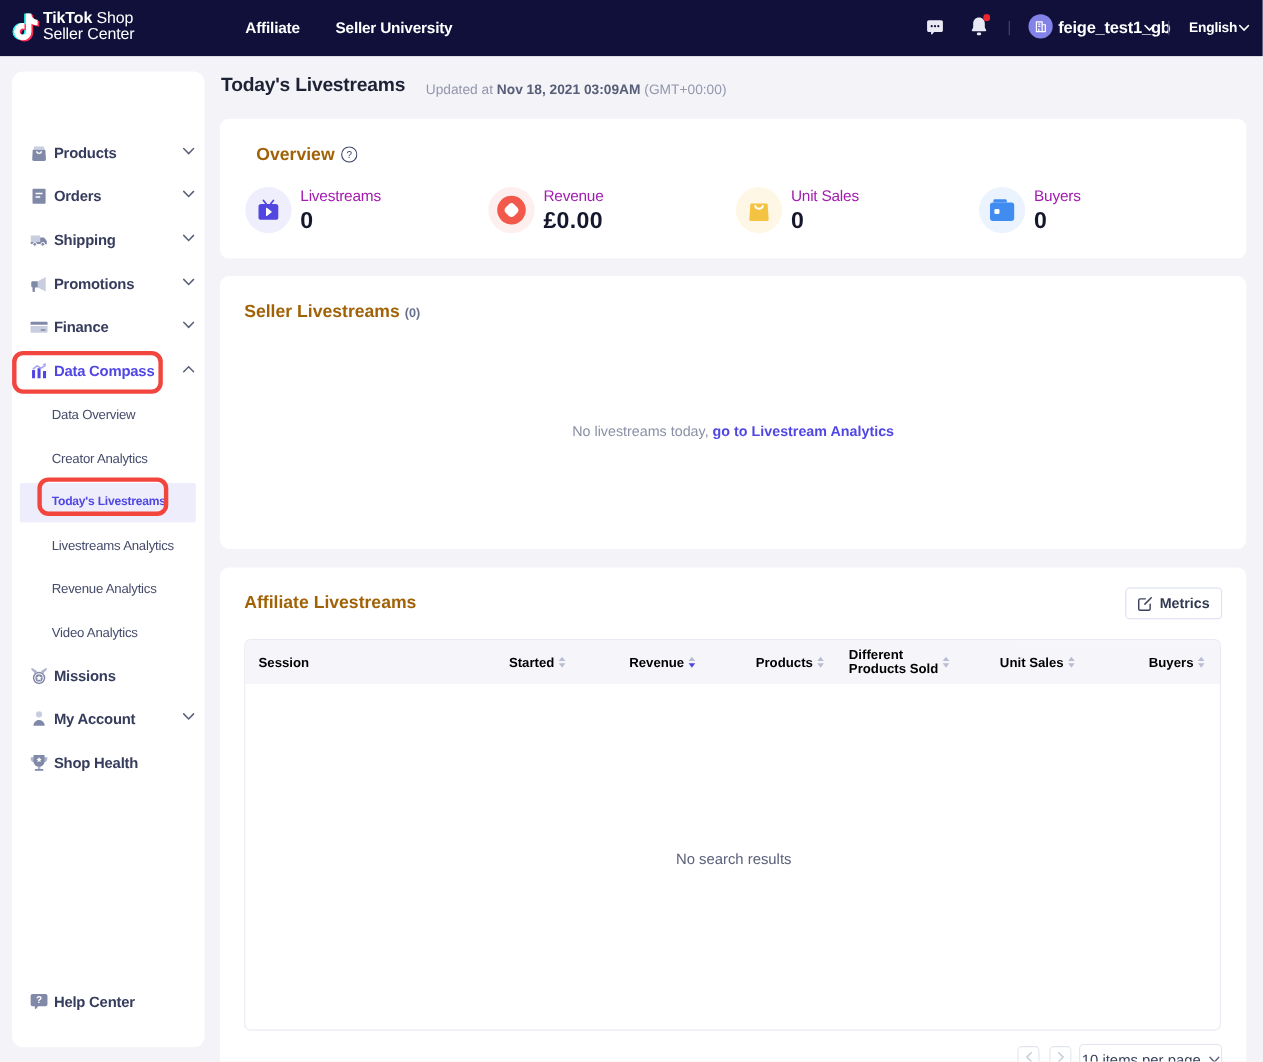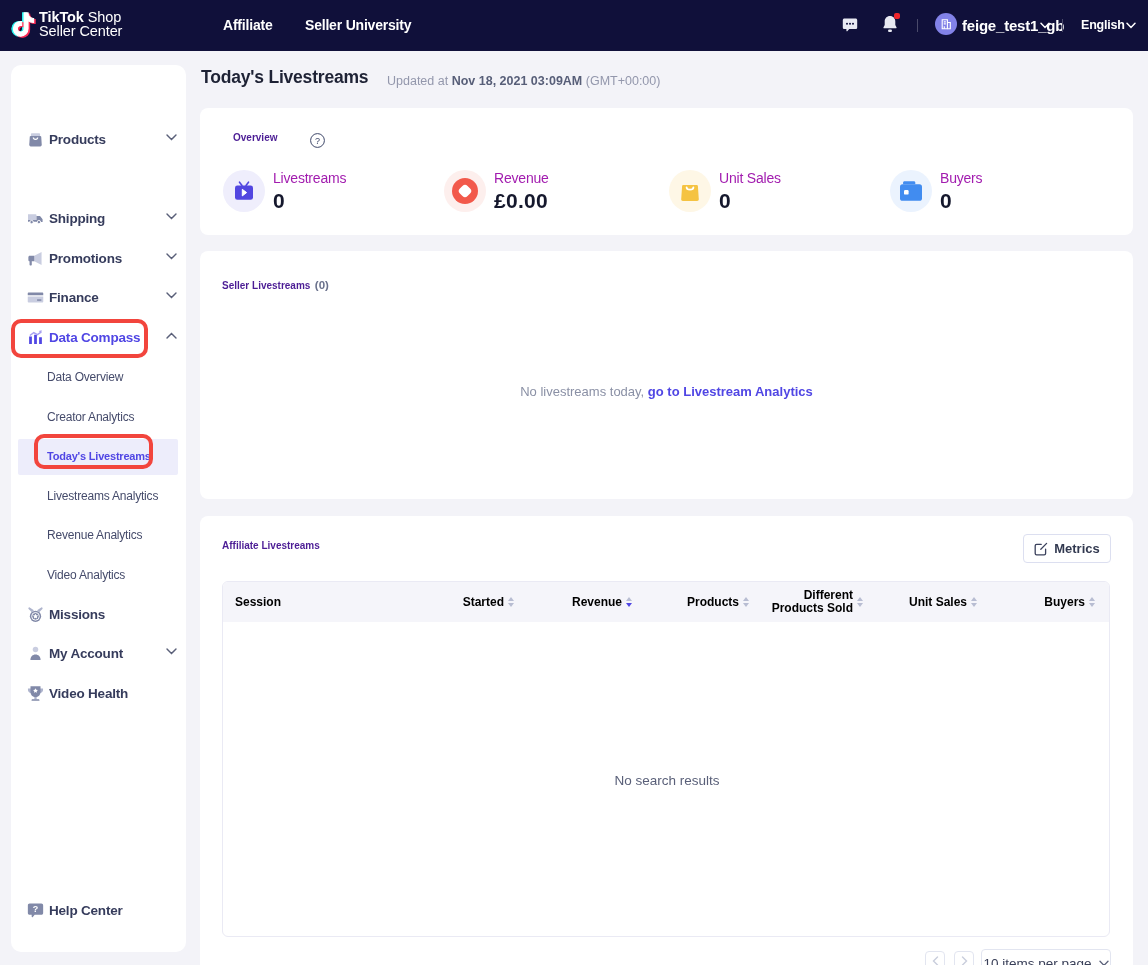--- a/index.html
+++ b/index.html
@@ -31,21 +31,21 @@
 .active-row { position:absolute; left:7px; top:374px; width:160px; height:36px; background:#EDEDFB; border-radius:2px; }
 
 
 .redbox { position:absolute; border:4px solid #F2453D; border-radius:10px; z-index:20; }
 
 
 .pagetitle { position:absolute; left:201px; top:67px; font-size:17.5px; font-weight:700; color:#1E2235; letter-spacing:-0.2px; }
 .updated { position:absolute; left:387px; top:74px; font-size:12.5px; color:#9397AC; }
 .updated b { color:#575E78; font-weight:700; }
 .card { position:absolute; left:200px; width:933px; background:#fff; border-radius:8px; }
-.card-title { font-size:10px; font-weight:700; color:#4c1d95; }
+.card-title { font-size:16px; font-weight:700; color:#a16207; }
 
 
 .stat-circle { position:absolute; top:62px; width:42px; height:42px; border-radius:50%; }
 .stat-label { position:absolute; top:62px; font-size:14px; color:#a21caf; letter-spacing:-0.2px; }
 .stat-value { position:absolute; top:81px; font-size:21px; font-weight:700; color:#15182D; letter-spacing:.3px; }
 
 
 .tbl { position:absolute; left:22px; top:64.5px; width:888px; height:356px; border:1px solid #EAEAF4; border-radius:6px; background:#fff; }
 .thead { position:absolute; left:0; top:0; width:886px; height:40px; background:#F5F5FA; border-radius:5px 5px 0 0; }
 .th { position:absolute; top:0; height:40px; display:flex; align-items:center; font-size:12px; font-weight:700; color:#000000; }
@@ -110,20 +110,30 @@
     <svg class="ic" viewBox="0 0 16 16">
         <path fill="#8189A8" d="M3.6 4.6h8.8c.5 0 .9.4 1 .9l.5 7.5c.05.8-.6 1.5-1.4 1.5H3.5c-.8 0-1.45-.7-1.4-1.5l.5-7.5c.1-.5.5-.9 1-.9z"></path>
         <path fill="#C9CDE0" d="M4.5 2h7c.4 0 .8.3.8.8v1.8H3.7V2.8c0-.5.4-.8.8-.8z"></path>
         <path fill="none" stroke="#fff" stroke-width="1.2" d="M6 6.2c0 .9.9 1.7 2 1.7s2-.8 2-1.7"></path>
       </svg>
     <span class="tx">Products</span>
     <svg class="chev" width="11" height="7" viewBox="0 0 11 7">
         <path d="M1 1 5.5 5.6 10 1" stroke="#5A6079" stroke-width="1.4" fill="none" stroke-linecap="round"></path>
       </svg>
   </div>
+  <div class="mi" style="top:94.4px;">
+    <svg class="ic" viewBox="0 0 16 16">
+        <path fill="#8189A8" d="M3.4 1.6h9.2c.6 0 1 .4 1 1v10.8c0 .6-.4 1-1 1H3.4c-.6 0-1-.4-1-1V2.6c0-.6.4-1 1-1z"></path>
+        <path fill="#fff" d="M5 5h6v1.3H5zM5 8h4v1.3H5z"></path>
+      </svg>
+    <span class="tx">Orders</span>
+    <svg class="chev" width="11" height="7" viewBox="0 0 11 7">
+        <path d="M1 1 5.5 5.6 10 1" stroke="#5A6079" stroke-width="1.4" fill="none" stroke-linecap="round"></path>
+      </svg>
+  </div>
   <div class="mi" style="top:173.5px;">
     <svg class="ic" viewBox="0 0 16 16">
         <path fill="#C9CDE0" d="M13.7 1.8v12.4L6.9 10.7V5.3z"></path>
         <path fill="#8189A8" d="M2.6 5.3h4.3v5.4H4.5v3.2c0 .4-.3.7-.7.7h-.7c-.4 0-.7-.3-.7-.7v-3.2h.2c-.9 0-1.3-.7-1.3-1.4V6.7c0-.8.5-1.4 1.3-1.4z"></path>
       </svg>
     <span class="tx">Promotions</span>
     <svg class="chev" width="11" height="7" viewBox="0 0 11 7">
         <path d="M1 1 5.5 5.6 10 1" stroke="#5A6079" stroke-width="1.4" fill="none" stroke-linecap="round"></path>
       </svg>
   </div>
@@ -199,21 +209,21 @@
       </svg>
   </div>
   <div class="mi" style="top:608.7px;">
     <svg class="ic" viewBox="0 0 16 16">
         <path fill="#AEB4CD" d="M.9 3.2h3v4.6C2 7.4.9 6 .9 4.7zM15.1 3.2h-3v4.6c1.9-.4 3-1.8 3-3.1z"></path>
         <path fill="#8189A8" d="M3.3 1.2h9.4v5.4c0 2.9-2.1 4.9-4.7 4.9S3.3 9.5 3.3 6.6z"></path>
         <path fill="#AEB4CD" d="M6.9 11.3h2.2v2.2H6.9z"></path>
         <path fill="#8189A8" d="M5.2 13.3h5.6c.5 0 .9.4.9.9v.6H4.3v-.6c0-.5.4-.9.9-.9z"></path>
         <path fill="#fff" d="m8 3.1.7 1.4 1.55.22-1.12 1.1.26 1.55L8 6.64l-1.39.73.26-1.55-1.12-1.1L7.3 4.5z"></path>
       </svg>
-    <span class="tx">Video Health</span>
+    <span class="tx">Shop Health</span>
   </div>
   <div class="mi" style="top:826px;">
     <svg class="ic" viewBox="0 0 16 16">
         <path fill="#8189A8" d="M2.5 1.5h11c1 0 1.7.7 1.7 1.7v7.2c0 1-.7 1.7-1.7 1.7H7.2l-1.7 2c-.4.5-1.1.2-1.1-.4v-1.6H2.5c-1 0-1.7-.7-1.7-1.7V3.2c0-1 .7-1.7 1.7-1.7z"></path>
         <text x="8" y="9.6" font-size="8.5" font-weight="bold" fill="#fff" text-anchor="middle" font-family="Liberation Sans">?</text>
       </svg>
     <span class="tx">Help Center</span>
   </div>
 </div>
 
@@ -290,21 +300,21 @@
         </span></div>
     <div class="th" style="right:477px;">Revenue<span class="carets">
           <span class="caret up"></span>
           <span class="caret dn on"></span>
         </span></div>
     <div class="th" style="right:360px;">Products<span class="carets">
           <span class="caret up"></span>
           <span class="caret dn"></span>
         </span></div>
     <div class="th" style="right:246px;">
-        <span style="text-align:right;line-height:13px;">Different<br>Products Sold</span>
+        <span style="text-align:left;line-height:13px;">Different<br>Products Sold</span>
         <span class="carets">
           <span class="caret up"></span>
           <span class="caret dn"></span>
         </span>
       </div>
     <div class="th" style="right:132px;">Unit Sales<span class="carets">
           <span class="caret up"></span>
           <span class="caret dn"></span>
         </span></div>
     <div class="th" style="right:14px;">Buyers<span class="carets">

